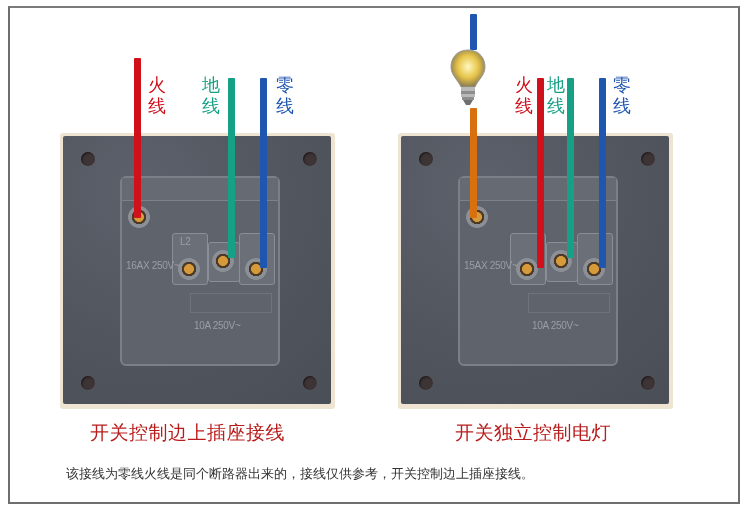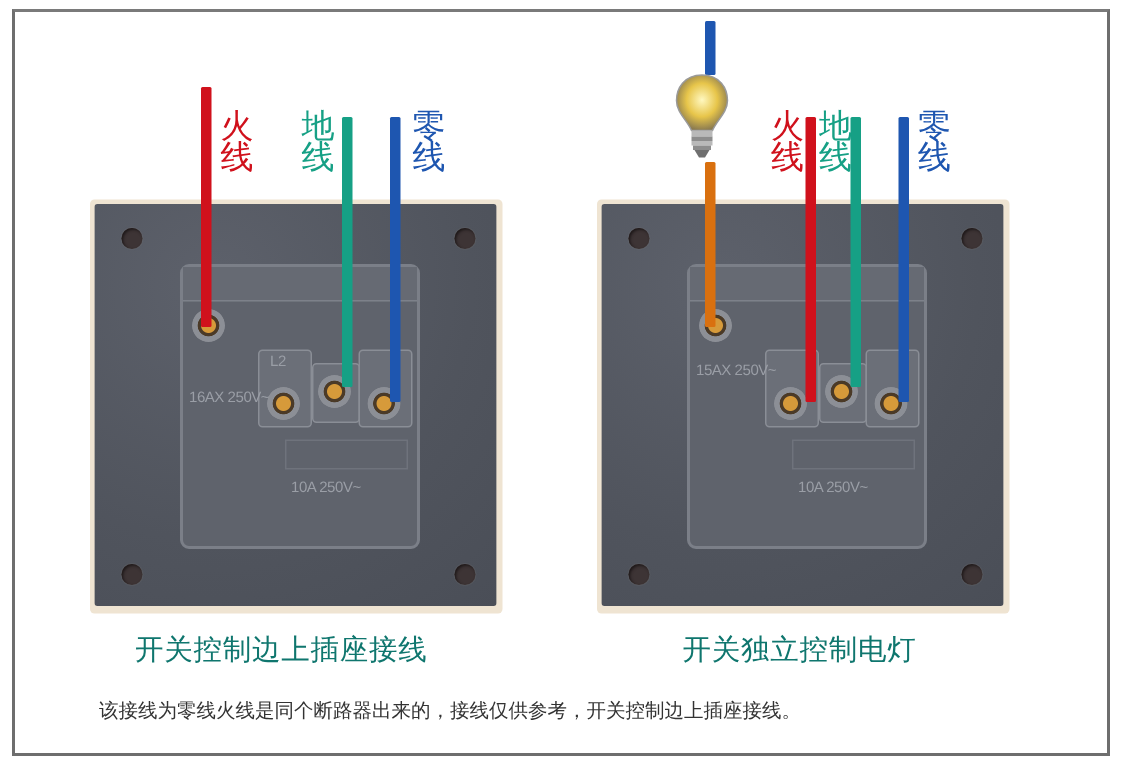--- a/index.html
+++ b/index.html
@@ -12,22 +12,22 @@
     .plate { position: absolute; left: 3px; top: 3px; width: 268px; height: 268px; background: #545862; border-radius: 2px;
       background-image: radial-gradient(circle at 30% 20%, #5d616b 0%, #50545d 60%, #4a4e57 100%); }
     .screw-hole { position: absolute; width: 14px; height: 14px; border-radius: 50%; background: #3d3435; box-shadow: inset 1px 1px 2px #1d1718, 0 0 1px #777; }
     .module { position: absolute; left: 57px; top: 40px; width: 160px; height: 190px; background: #5f636c; border: 2px solid #7b7f88; border-radius: 6px; box-sizing: border-box; }
     .module-top { position: absolute; left: 0; top: 0; width: 100%; height: 22px; background: #666a73; border-bottom: 1px solid #7d818a; }
     .terminal-hole { position: absolute; width: 22px; height: 22px; border-radius: 50%; background: radial-gradient(circle, #d69a3a 0 30%, #4b3a27 34% 45%, #8c8f96 48% 70%, #4f535b 74%); }
     .terminal-block { position: absolute; background: #6b6f78; border: 1px solid #8a8e96; border-radius: 3px; }
     .spec-label { position: absolute; font-family: "Liberation Sans", sans-serif; font-size: 10px; color: #9a9ea6; letter-spacing: -0.3px; }
     .rating-box { position: absolute; width: 80px; height: 18px; border: 1px solid #6f737c; }
     .wire { position: absolute; width: 7px; border-radius: 1px; }
-    .wire-label { position: absolute; font-size: 22px; line-height: 21px; width: 20px; text-align: right; font-family: "DejaVu Sans", sans-serif; }
-    .caption { position: absolute; top: 420px; font-size: 19px; color: #0f766e; letter-spacing: 0.5px; font-family: "DejaVu Sans", sans-serif; }
+    .wire-label { position: absolute; font-size: 18px; line-height: 21px; width: 20px; text-align: center; font-family: "DejaVu Sans", sans-serif; }
+    .caption { position: absolute; top: 420px; font-size: 19px; color: #b91c1c; letter-spacing: 0.5px; font-family: "DejaVu Sans", sans-serif; }
     .note { position: absolute; left: 66px; top: 465px; font-size: 13px; color: #333; font-family: "DejaVu Sans", sans-serif; }
     .bulb { position: absolute; left: 448px; top: 47px; width: 40px; height: 64px; }
   </style>
 </head>
 <body>
 
 <div class="outer-border"></div>
 
 <div class="panel panel-left">
   <div class="plate-rim"></div>
@@ -62,21 +62,21 @@
     <div class="screw-hole" style="left:240px;top:240px;"></div>
     <div class="module">
       <div class="module-top"></div>
       <div class="terminal-hole" style="left:6px;top:28px;"></div>
       <div class="terminal-block" style="left:50px;top:55px;width:34px;height:50px;"></div>
       <div class="terminal-block" style="left:86px;top:64px;width:30px;height:38px;"></div>
       <div class="terminal-block" style="left:117px;top:55px;width:34px;height:50px;"></div>
       <div class="terminal-hole" style="left:56px;top:80px;"></div>
       <div class="terminal-hole" style="left:90px;top:72px;"></div>
       <div class="terminal-hole" style="left:123px;top:80px;"></div>
-      <span class="spec-label" style="left:4px;top:64px;text-align:center;">15AX 250V~</span>
+      <span class="spec-label" style="left:4px;top:82px;text-align:center;">15AX 250V~</span>
       <div class="rating-box" style="left:68px;top:115px;"></div>
       <span class="spec-label" style="left:72px;top:142px;">10A 250V~</span>
     </div>
   </div>
 </div>
 
 <div class="wire" style="left:134px;top:58px;height:160px;background:#d0111c;"></div>
 <div class="wire" style="left:228px;top:78px;height:180px;background:#16a085;"></div>
 <div class="wire" style="left:260px;top:78px;height:190px;background:#1e56b0;"></div>
 

